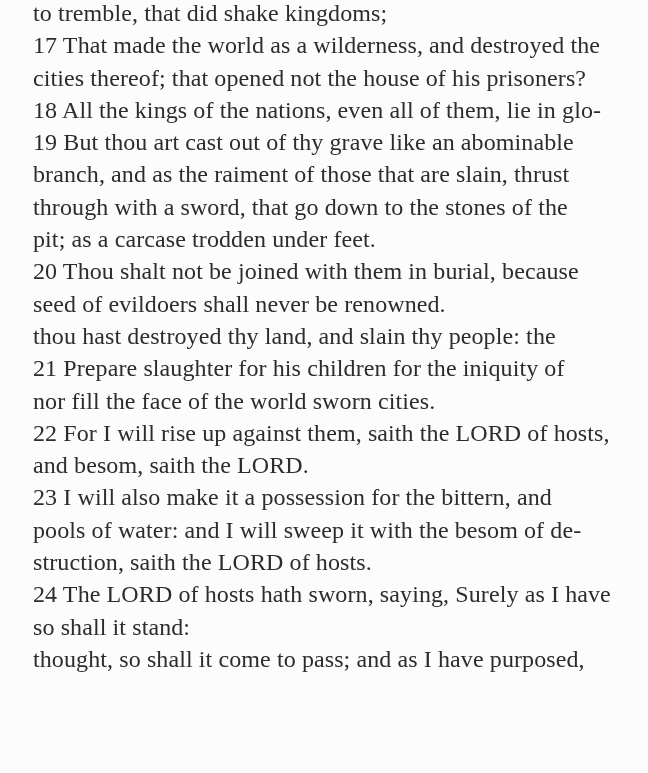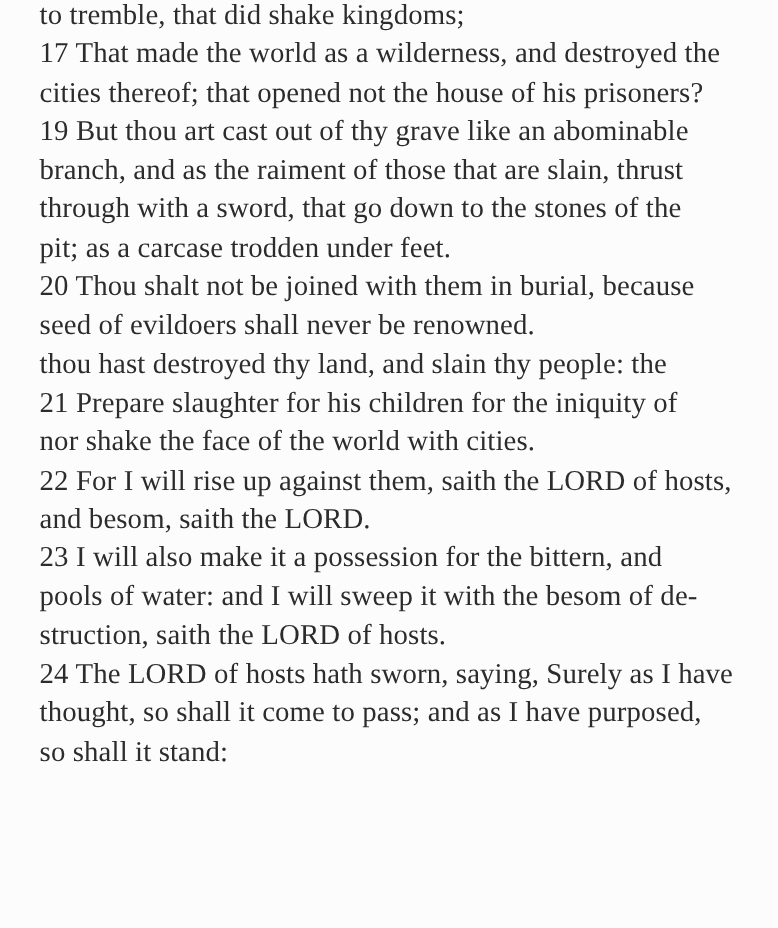--- a/index.html
+++ b/index.html
@@ -36,31 +36,32 @@
   }
 </style>
 </head>
 <body>
 
 <div class="page">
   <div class="textblock">
     <div class="line">to tremble, that did shake kingdoms;</div>
     <div class="line">17 That made the world as a wilderness, and destroyed the</div>
     <div class="line">cities thereof; that opened not the house of his prisoners?</div>
+    <div class="line">18 All the kings of the nations, even all of them, lie in glo-</div>
     <div class="line">19 But thou art cast out of thy grave like an abominable</div>
     <div class="line">branch, and as the raiment of those that are slain, thrust</div>
     <div class="line">through with a sword, that go down to the stones of the</div>
     <div class="line">pit; as a carcase trodden under feet.</div>
     <div class="line">20 Thou shalt not be joined with them in burial, because</div>
     <div class="line">seed of evildoers shall never be renowned.</div>
     <div class="line">thou hast destroyed thy land, and slain thy people: the</div>
     <div class="line">21 Prepare slaughter for his children for the iniquity of</div>
-    <div class="line">nor shake the face of the world with cities.</div>
+    <div class="line">nor fill the face of the world sworn cities.</div>
     <div class="line">22 For I will rise up against them, saith the LORD of hosts,</div>
     <div class="line">and besom, saith the LORD.</div>
     <div class="line">23 I will also make it a possession for the bittern, and</div>
     <div class="line">pools of water: and I will sweep it with the besom of de-</div>
     <div class="line">struction, saith the LORD of hosts.</div>
     <div class="line">24 The LORD of hosts hath sworn, saying, Surely as I have</div>
+    <div class="line">so shall it stand:</div>
     <div class="line">thought, so shall it come to pass; and as I have purposed,</div>
-    <div class="line">so shall it stand:</div>
   </div>
 </div>
 
 </body></html>

